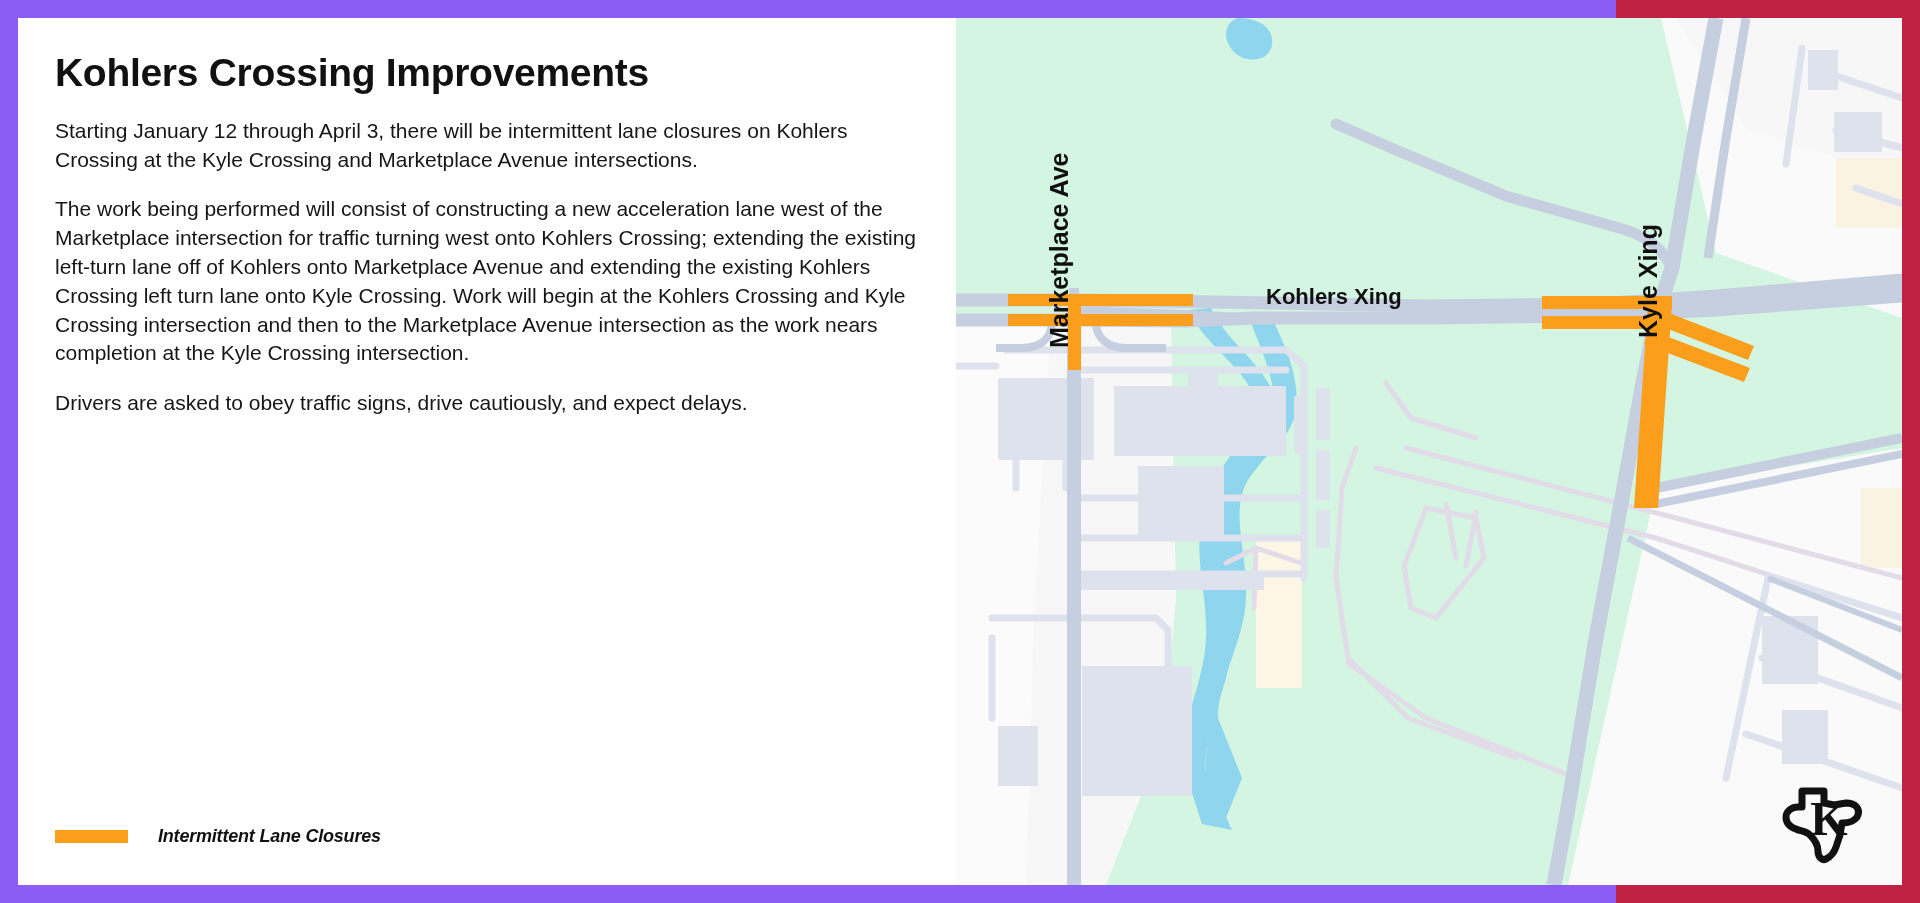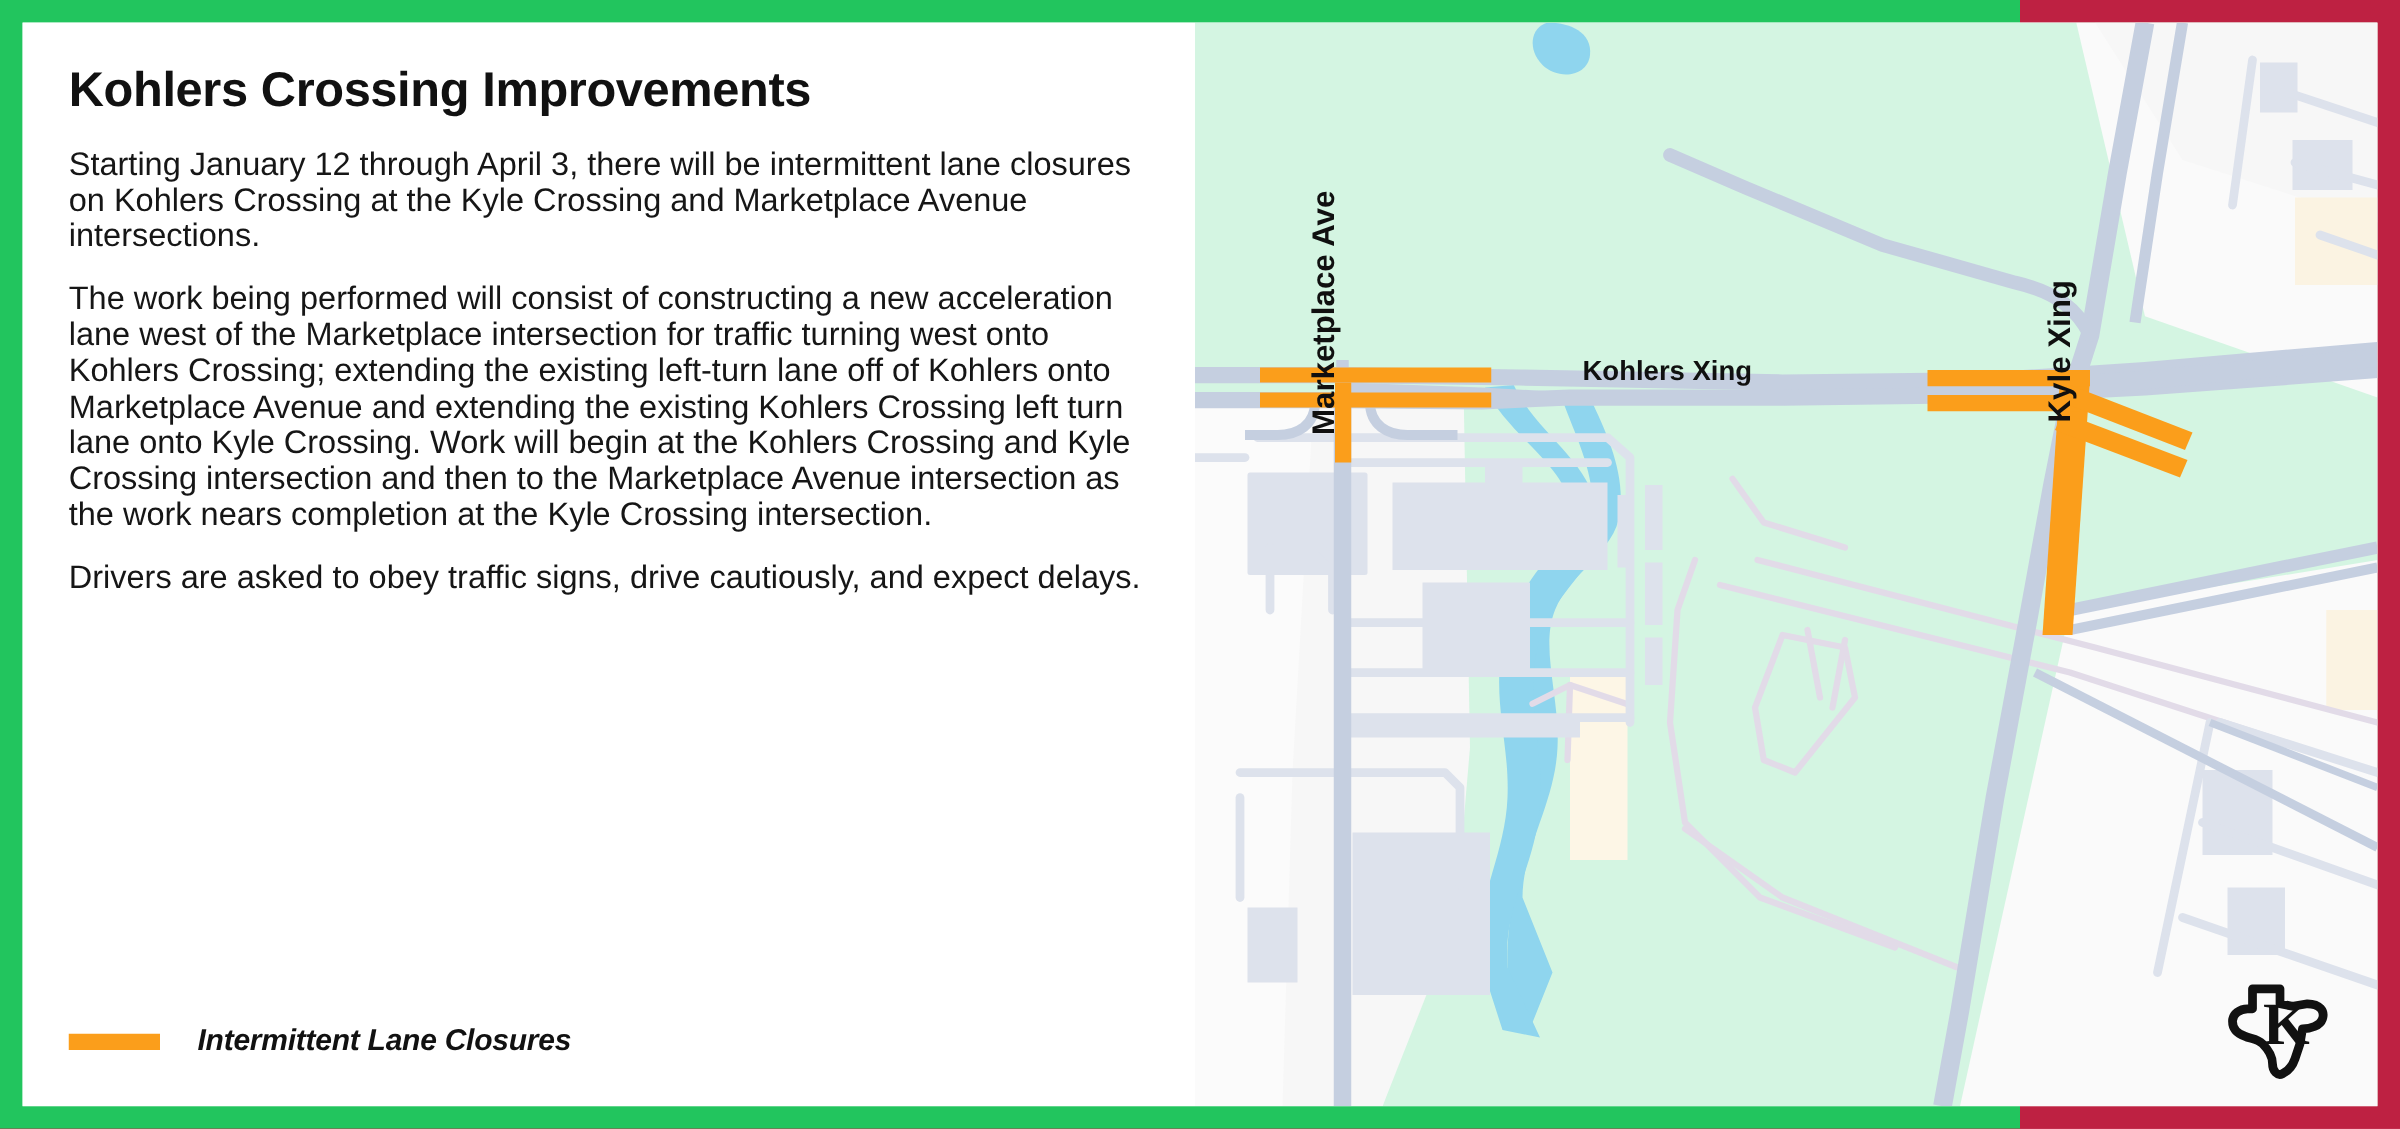--- a/index.html
+++ b/index.html
@@ -3,21 +3,21 @@
 <meta charset="utf-8">
 <style>
   * { margin:0; padding:0; box-sizing:border-box; }
   html,body {
     width:1920px; height:903px; overflow:hidden;
     background:#be2142;
     font-family:"Liberation Sans", sans-serif;
   }
   #poster {
     position:relative; width:1616px; height:903px;
-    background:#22c55e;
+    background:#8b5cf6;
   }
   
   #frame {
     position:absolute;
     left:18px; top:18px;
     width:1884px; height:867px;
     background:#ffffff;
     overflow:hidden;
     display:flex;
   }
@@ -31,42 +31,42 @@
   }
   #title {
     font-size:39px;
     font-weight:700;
     letter-spacing:-0.3px;
     color:#111111;
     line-height:1.1;
     margin-bottom:22px;
   }
   .para {
-    font-size:26px;
+    font-size:21px;
     line-height:28.8px;
     color:#161616;
     margin-bottom:21px;
     max-width:866px;
   }
   .ital { font-style:italic; font-weight:700; }
   
   #legend {
     position:absolute;
     left:37px;
     bottom:38px;
     display:flex;
     align-items:center;
   }
   #legend-swatch {
     width:73px; height:13px;
     background:#fb9e1b;
     margin-right:30px;
   }
   #legend-label {
-    font-size:24px;
+    font-size:18px;
     font-weight:700;
     font-style:italic;
     color:#111111;
     letter-spacing:-0.2px;
   }
   
   #map {
     flex:1 1 auto;
     position:relative;
     background:#d4f5e2;

